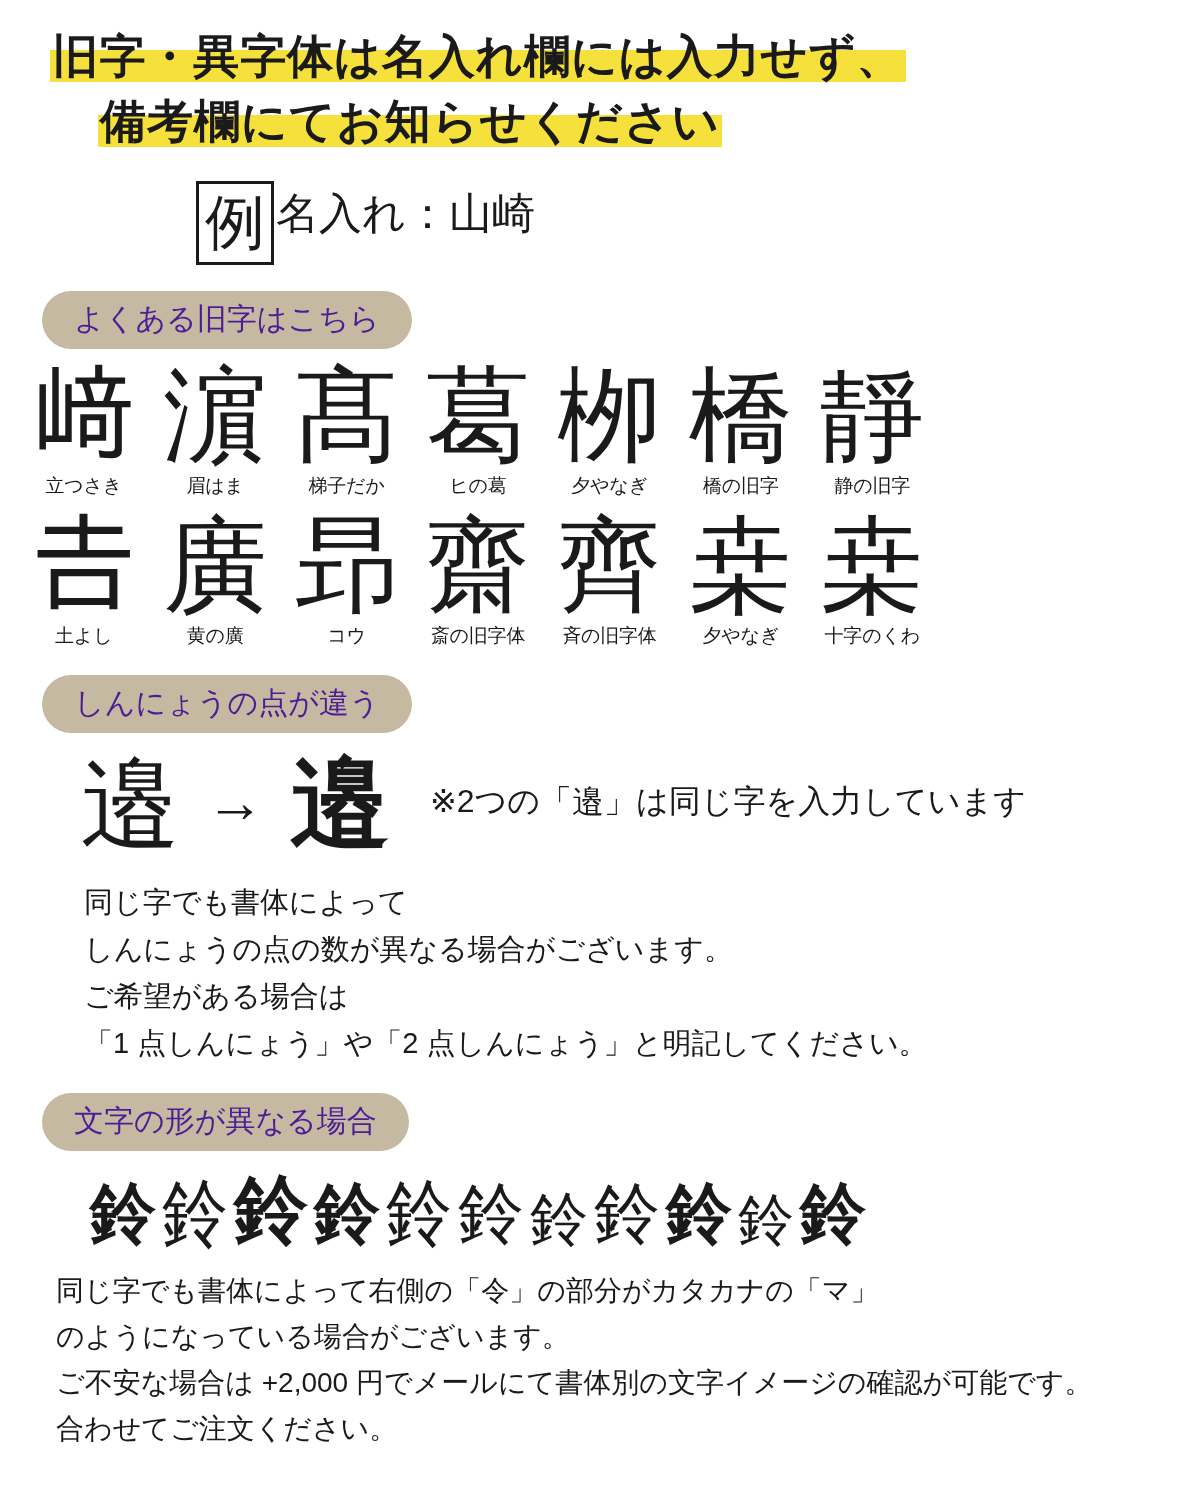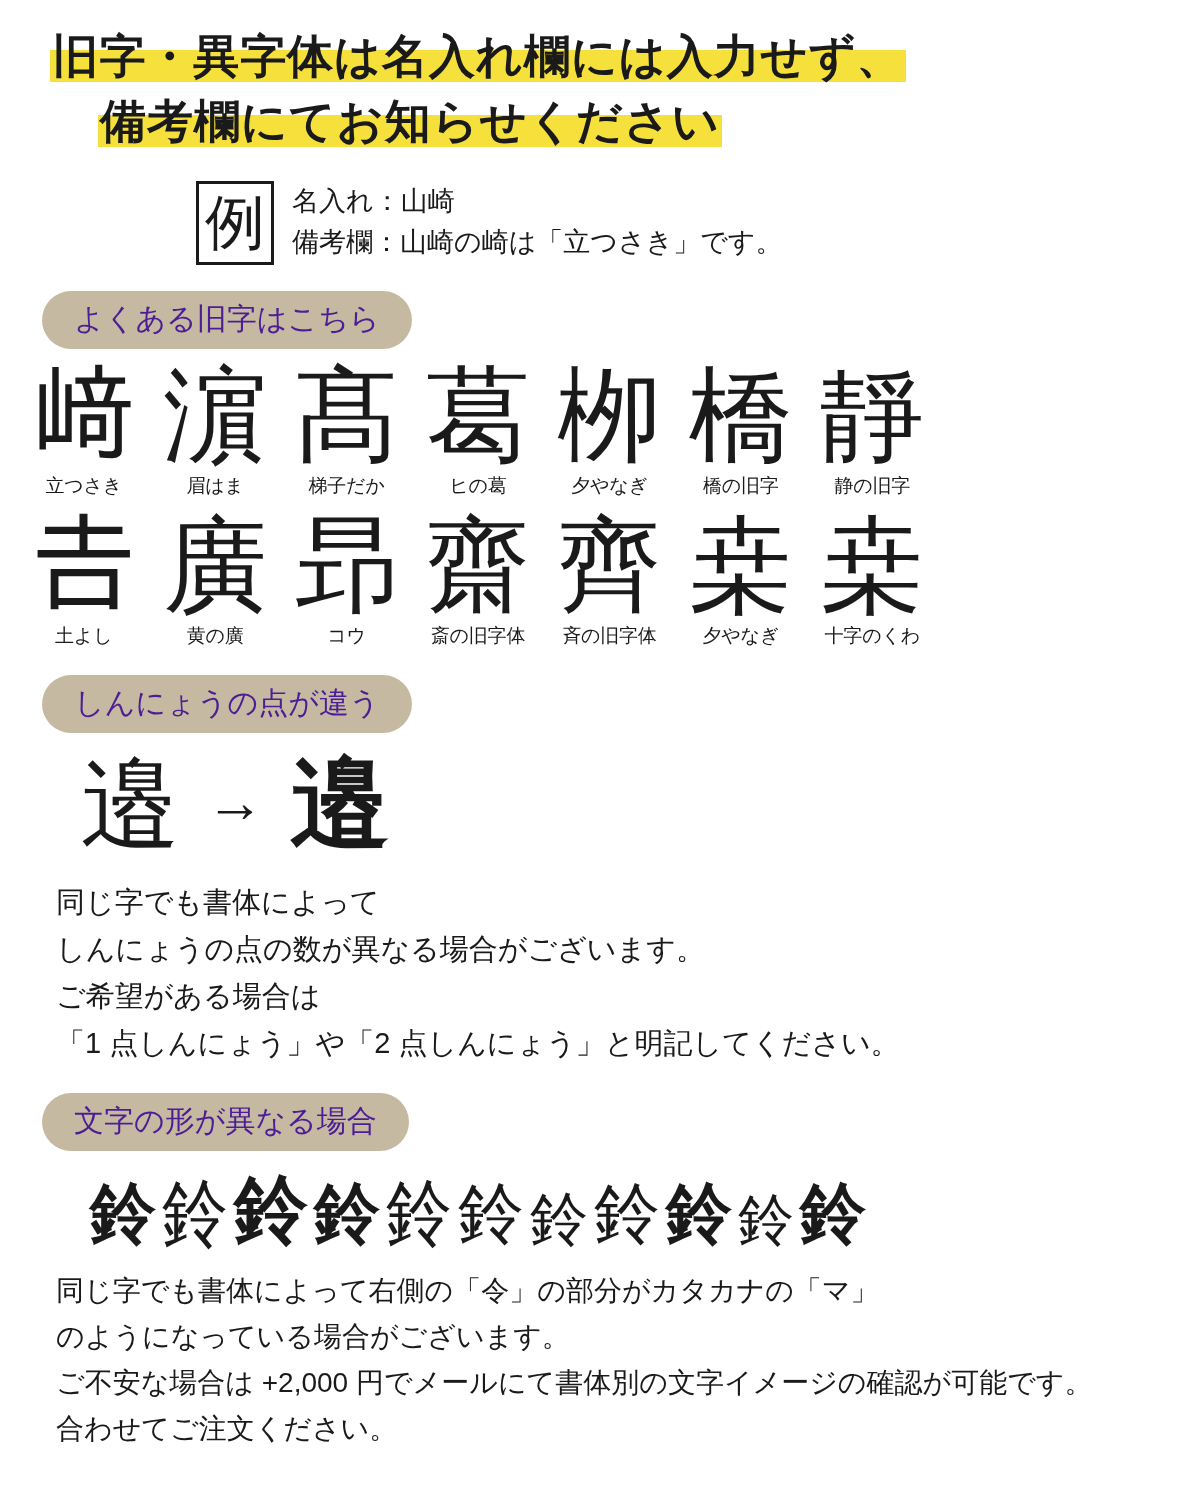--- a/index.html
+++ b/index.html
@@ -57,22 +57,22 @@
     box-sizing: border-box;
     display: flex;
     align-items: center;
     justify-content: center;
     font-size: 60px;
     font-weight: 500;
     line-height: 1;
     flex: none;
   }
   .example-lines {
-    margin-left: 18px;
-    font-size: 27px;
+    margin-left: 2px;
+    font-size: 43px;
     line-height: 1.52;
   }
   .example-lines div { white-space: nowrap; }
 
   
   .pill {
     display: inline-block;
     background: #c6b9a2;
     color: #4c1d95;
     font-size: 30px;
@@ -134,21 +134,21 @@
   }
   .shin-note {
     font-size: 32px;
     margin-left: 40px;
     white-space: nowrap;
   }
 
   .para {
     font-size: 29px;
     line-height: 1.62;
-    padding-left: 56px;
+    padding-left: 84px;
     margin-top: 22px;
   }
   .para div { white-space: nowrap; }
 
   
   .suzuki-row {
     display: flex;
     align-items: flex-end;
     justify-content: center;
     margin-top: 16px;
@@ -186,21 +186,20 @@
 
   <div class="headline">
     <div class="headline-line l1"><span class="hl">旧字・異字体は名入れ欄には入力せず、</span></div>
     <div class="headline-line l2"><span class="hl">備考欄にてお知らせください</span></div>
   </div>
 
   <div class="example">
     <div class="example-box">例</div>
     <div class="example-lines">
       <div>名入れ：山崎</div>
-      <div>備考欄：山崎の崎は「立つさき」です。</div>
     </div>
   </div>
 
   <div class="sec-gap">
     <div class="pill">よくある旧字はこちら</div>
 
     <div class="kanji-row">
       <div class="kanji-cell">
         <div class="kanji-glyph">﨑</div>
         <div class="kanji-label">立つさき</div>
@@ -263,20 +262,21 @@
     </div>
   </div>
 
   <div class="sec-gap">
     <div class="pill">しんにょうの点が違う</div>
 
     <div class="shin-row">
       <div class="shin-a">邉</div>
       <div class="shin-arrow">→</div>
       <div class="shin-b">邉</div>
+      <div class="shin-note">※2つの「邉」は同じ字を入力しています</div>
     </div>
 
     <div class="para">
       <div>同じ字でも書体によって</div>
       <div>しんにょうの点の数が異なる場合がございます。</div>
       <div>ご希望がある場合は</div>
       <div>「1 点しんにょう」や「2 点しんにょう」と明記してください。</div>
     </div>
   </div>
 

